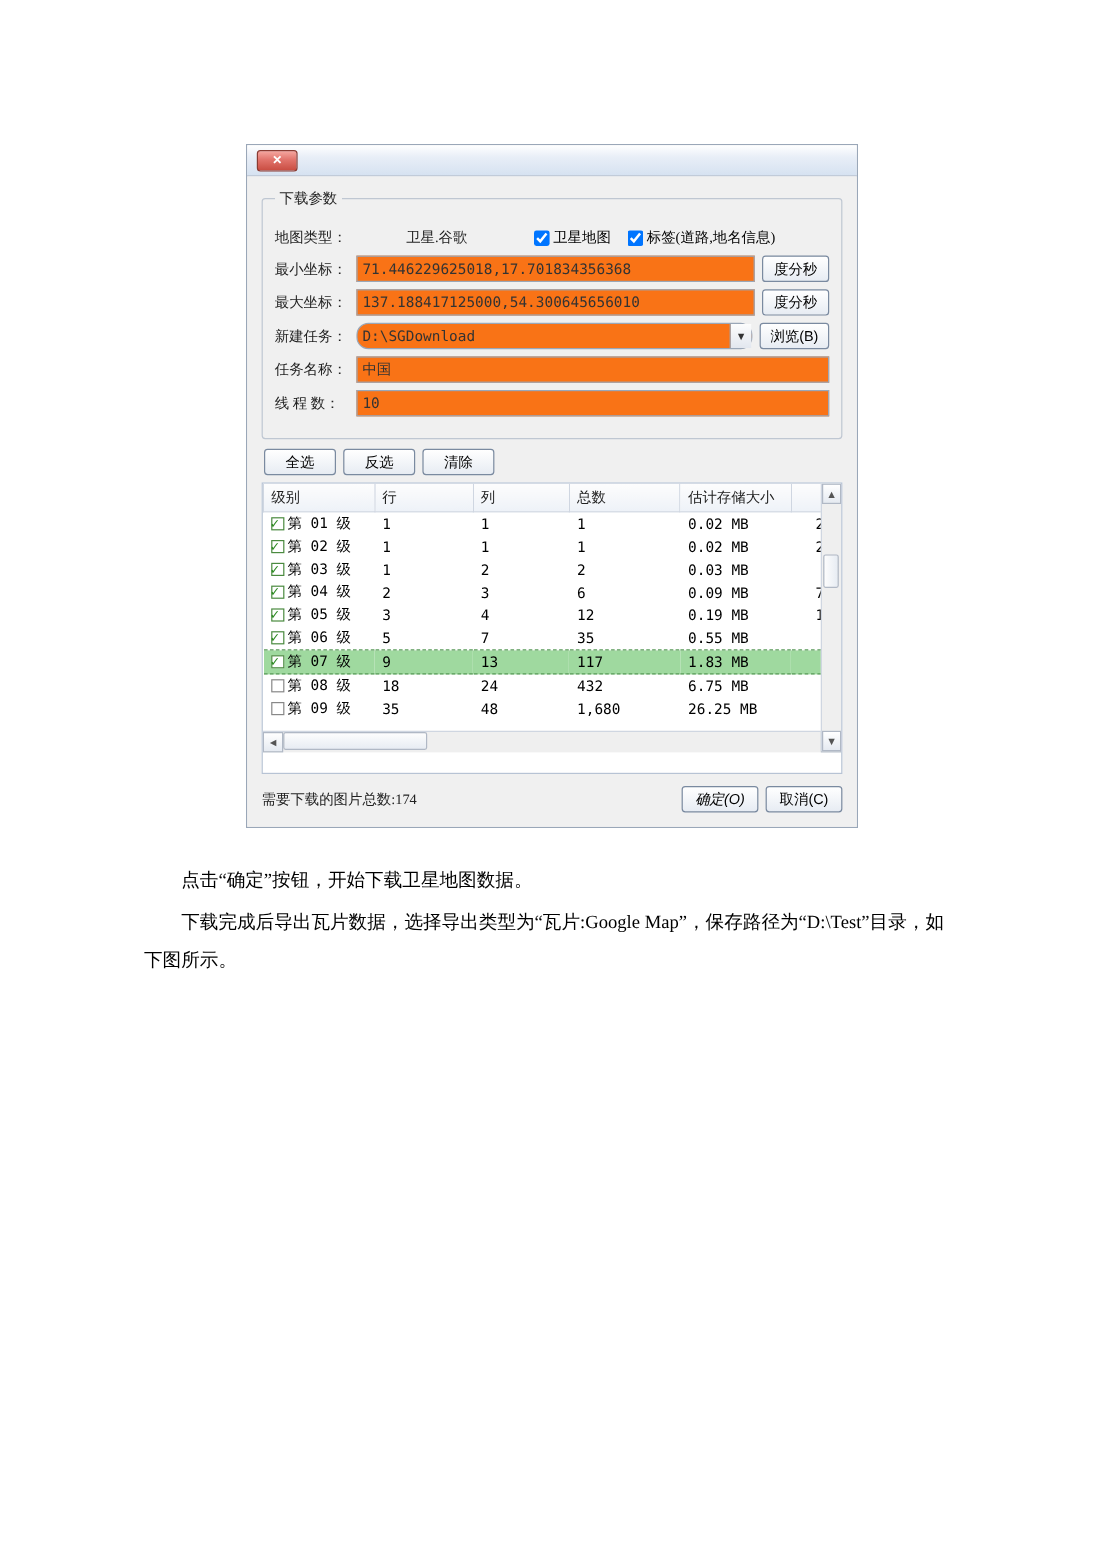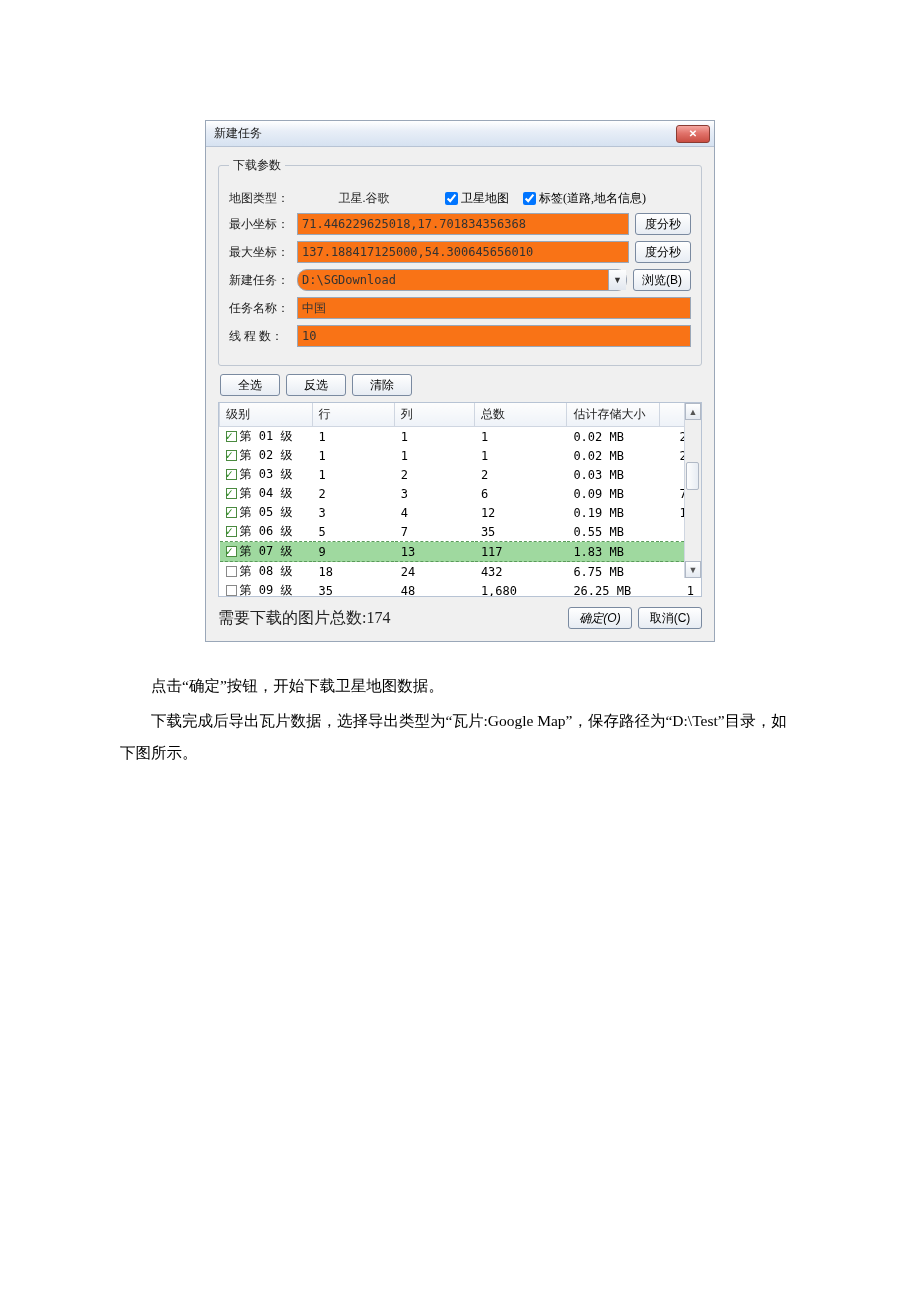--- a/index.html
+++ b/index.html
@@ -90,21 +90,21 @@
     pointer-events: none;
   }
   .button-row {
     display: flex; gap: 6px;
     margin: 2px 0 6px 2px;
   }
   .button-row .btn { width: 60px; margin-left: 0; }
   .table-wrap {
     border: 1px solid #b7c3d4;
     background: #fff;
-    height: 195px;
+    height: 243px;
     overflow: hidden;
     position: relative;
   }
   .table-scroll {
     overflow: auto;
     height: 206px;
   }
   table.grid {
     border-collapse: collapse;
     width: 100%;
@@ -181,21 +181,21 @@
   .v-scrollbar .thumb{
     position:absolute; top:42px; left:1px; width:13px; height:28px;
     border:1px solid #b0b8c5;
     background:linear-gradient(90deg,#fdfdfd,#e7ecf3);
     border-radius:2px;
   }
   .footer-row {
     display:flex; align-items:center;
     margin-top: 10px;
   }
-  .footer-row .count { flex:1; font-size:16px; color:#222; }
+  .footer-row .count { flex:1; font-size:12px; color:#222; }
   .doc-text {
     font-size: 15.5px;
     line-height: 2.1;
     color: #000;
     text-indent: 2em;
     margin: 0 0 2px 0;
   }
   .col-lvl{width:90px;}
   .col-row{width:80px;}
   .col-col{width:78px;}
@@ -206,21 +206,20 @@
   td.sz{ text-align:left; padding-left:30px;}
   td.x{ text-align:right; }
 </style>
 </head>
 <body>
 
 <div class="page">
 
   <div class="dialog">
     <div class="titlebar">
-      <span class="title">新建任务</span>
       <div class="close-btn">✕</div>
     </div>
 
     <div class="body">
       <fieldset class="params">
         <legend>下载参数</legend>
 
         <div class="row">
           <span class="lbl">地图类型：</span>
           <span class="val-static" style="width:134px;text-align:center;">卫星.谷歌</span>

